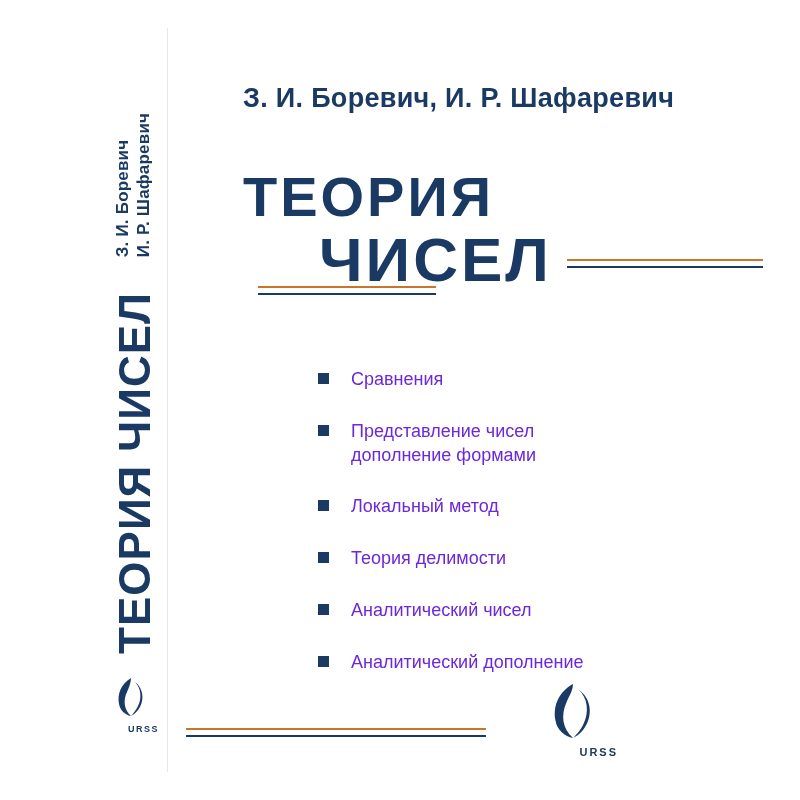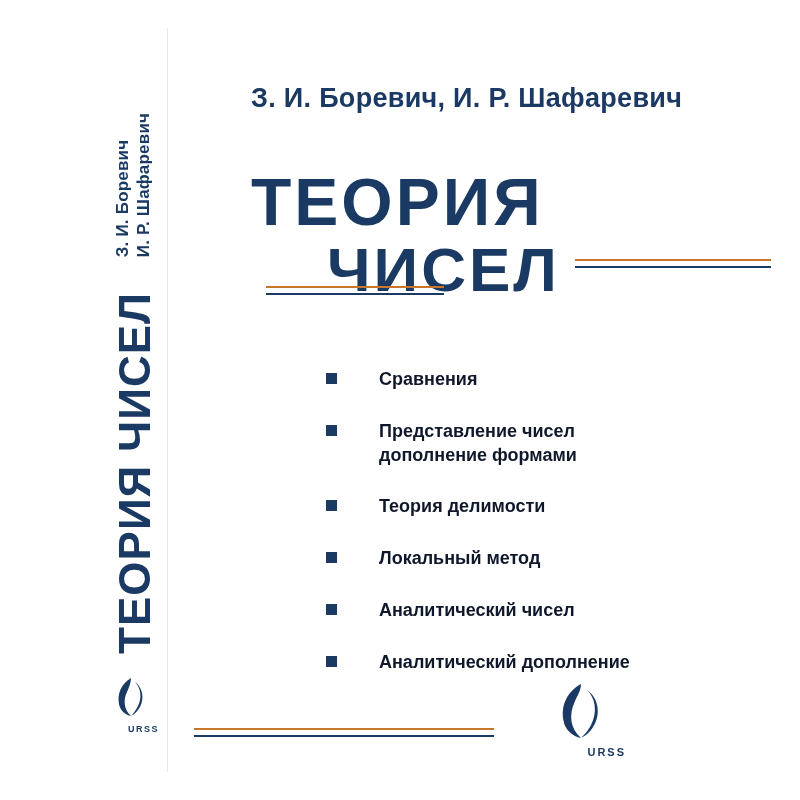--- a/index.html
+++ b/index.html
@@ -81,21 +81,21 @@
     position: absolute;
     left: 8px;
     bottom: 38px;
     width: 56px;
     text-align: center;
   }
 
   
   .front {
     position: absolute;
-    left: 176px;
+    left: 168px;
     top: 28px;
     width: 604px;
     height: 744px;
   }
 
   .authors {
     position: absolute;
     left: 75px;
     top: 55px;
     font-size: 27px;
@@ -104,21 +104,21 @@
     letter-spacing: 0.3px;
   }
 
   .title-block {
     position: absolute;
     left: 75px;
     top: 140px;
     width: 520px;
   }
   .title-line1 {
-    font-size: 66px;
+    font-size: 56px;
     font-weight: bold;
     color: #1b3a63;
     letter-spacing: 3px;
     line-height: 1.05;
   }
   .title-line2 {
     font-size: 62px;
     font-weight: bold;
     color: #1b3a63;
     letter-spacing: 3px;
@@ -175,25 +175,24 @@
   .bullet {
     width: 11px;
     height: 11px;
     background: #1b3a63;
     margin-top: 5px;
     margin-right: 22px;
     flex: 0 0 auto;
   }
   .topic-label {
     font-size: 18px;
-    font-weight: bold;
-    color: #0f172a;
+    font-weight: normal;
+    color: #6d28d9;
     line-height: 1.32;
     white-space: pre-line;
-    margin-left: 20px;
   }
 
   
   .bottom-rule-orange {
     position: absolute;
     left: 18px;
     top: 700px;
     width: 300px;
     height: 2px;
     background: #c8762a;
@@ -272,25 +271,25 @@
         <span class="bullet"></span>
         <span class="topic-label">Сравнения</span>
       </div>
       <div class="topic">
         <span class="bullet"></span>
         <span class="topic-label">Представление чисел
 дополнение формами</span>
       </div>
       <div class="topic">
         <span class="bullet"></span>
+        <span class="topic-label">Локальный метод</span>
+      </div>
+      <div class="topic">
+        <span class="bullet"></span>
         <span class="topic-label">Теория делимости</span>
-      </div>
-      <div class="topic">
-        <span class="bullet"></span>
-        <span class="topic-label">Локальный метод</span>
       </div>
       <div class="topic">
         <span class="bullet"></span>
         <span class="topic-label">Аналитический чисел</span>
       </div>
       <div class="topic">
         <span class="bullet"></span>
         <span class="topic-label">Аналитический дополнение</span>
       </div>
     </div>

